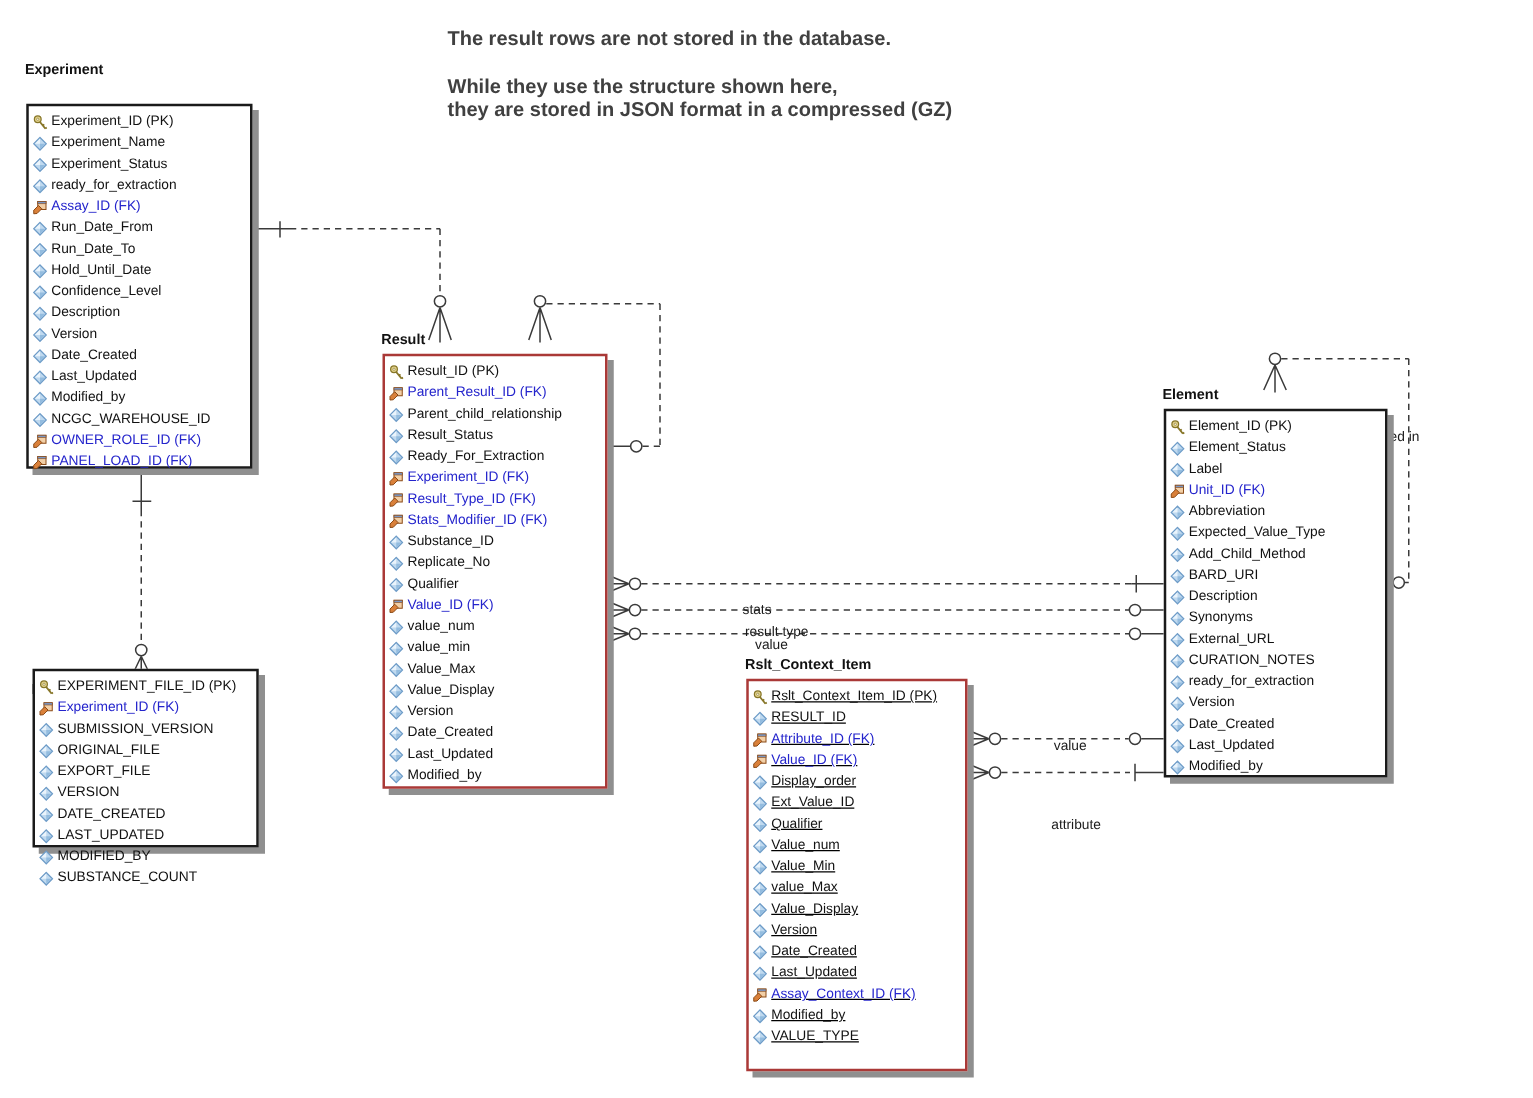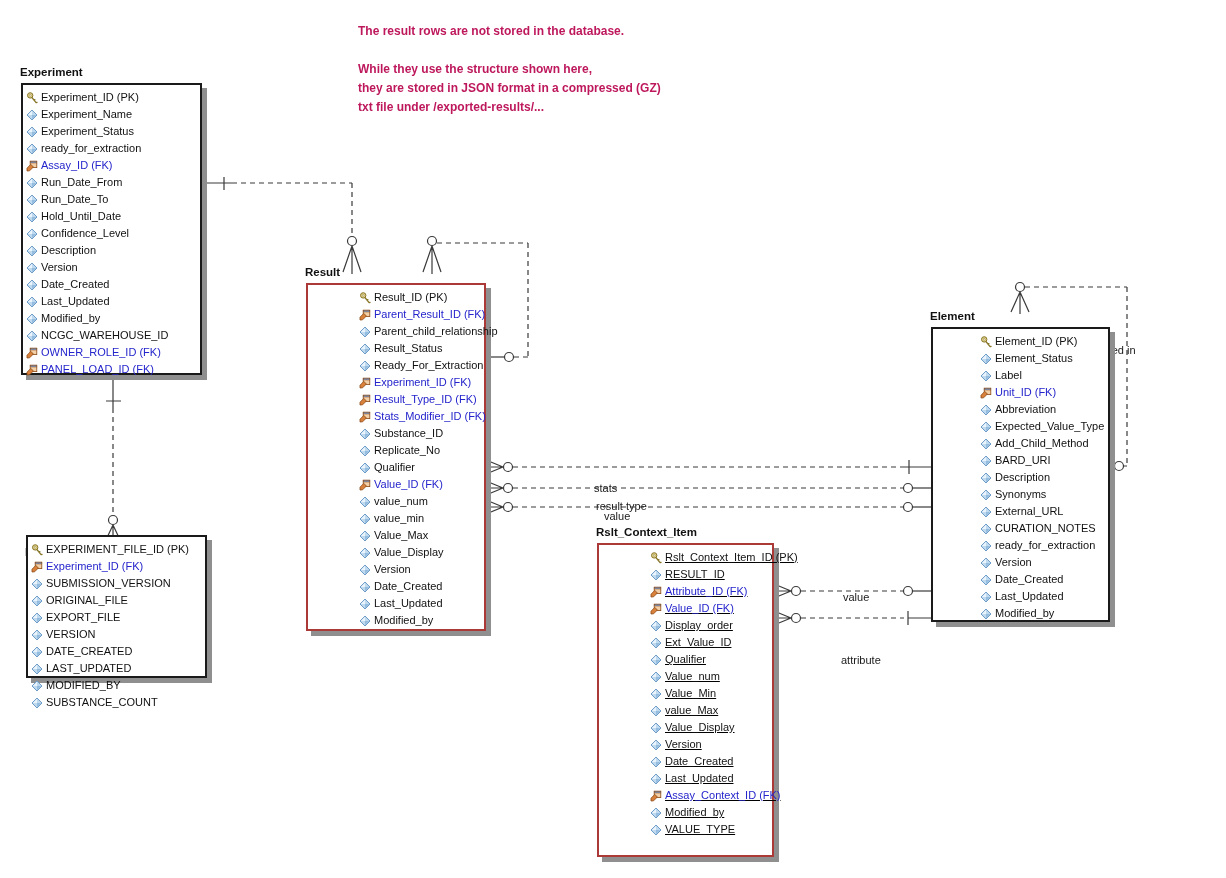--- a/index.html
+++ b/index.html
@@ -1,47 +1,46 @@
 <!DOCTYPE html>
 <html style="--table-border-default: #1A1A1A; --table-border-highlight: #AA3937; --fk-text: #2424CC; --line: #3A3A3A; --shadow: #8F8F8F;"><head>
 <meta charset="utf-8">
 <style>
   html,body{margin:0;padding:0;background:#ffffff;}
   .canvas{position:relative;width:1226px;height:878px;background:#fff;overflow:hidden;
           font-family:"Liberation Sans",sans-serif;}
-  .note{position:absolute;left:358px;top:22px;font-size:12px;font-weight:bold;color:#be185d;
+  .note{position:absolute;left:358px;top:22px;font-size:16px;font-weight:bold;color:#404040;
         line-height:19px;}
   .note-line{min-height:19px;white-space:nowrap;}
   .wires{position:absolute;left:0;top:0;}
   .wires path{fill:none;stroke:var(--line);stroke-width:1.2;}
   .wires .dash{stroke-dasharray:5 4;}
   .wires circle{fill:#ffffff;stroke:var(--line);stroke-width:1.2;}
   .rel-label{position:absolute;font-size:11px;color:#1a1a1a;white-space:nowrap;}
   .tbl{position:absolute;background:#fff;box-sizing:border-box;padding-top:4px;
        box-shadow:5px 5px 0 var(--shadow);}
   .tbl-black{border:2px solid var(--table-border-default);text-align:center;}
-  .tbl-red{border:2px solid var(--table-border-highlight);padding-left:48px;}
+  .tbl-red{border:2px solid var(--table-border-highlight);}
   .tbl-title{position:absolute;font-size:11.5px;font-weight:bold;color:#111;white-space:nowrap;}
   .frow{height:17px;display:flex;align-items:center;padding-left:3px;font-size:11px;
         color:#111;white-space:nowrap;}
   .frow.fk .flabel{color:var(--fk-text);}
   .ficon{width:12px;height:12px;margin-right:3px;flex:none;display:inline-flex;}
   .flabel{line-height:17px;}
 </style>
 </head>
 <body>
 
 <div class="canvas">
 
   <div class="note">
     <div class="note-line">The result rows are not stored in the database.</div>
     <div class="note-line"></div>
     <div class="note-line">While they use the structure shown here,</div>
     <div class="note-line">they are stored in JSON format in a compressed (GZ)</div>
-    <div class="note-line">txt file under /exported-results/...</div>
   </div>
 
   <svg class="wires" width="1226" height="878">
 
     <g>
       <path class="solid" d="M202 183 H232 M224 177 V190"></path>
       <path class="dash" d="M232 183 H352 M352 183 V236"></path>
       <circle cx="352" cy="241" r="4.5"></circle>
       <path class="solid" d="M352 246 L343 272 M352 246 V274 M352 246 L361 272"></path>
     </g>
@@ -109,21 +108,21 @@
   </svg>
 
   <div class="rel-label" style="left:596px;top:460px;margin-top:40px;">result type</div>
   <div class="rel-label" style="left:594px;top:482px;">stats</div>
   <div class="rel-label" style="left:604px;top:510px;">value</div>
   <div class="rel-label" style="left:843px;top:591px;">value</div>
   <div class="rel-label" style="left:841px;top:617px;margin-top:37px;">attribute</div>
   <div class="rel-label" style="left:1075px;top:344px;">measured in</div>
 
   <div id="entities">
-      <div class="tbl-title" style="left: 20px; top: 66px;">Experiment</div>
+      <div class="tbl-title" style="left: 20px; top: 50px;">Experiment</div>
       <div class="tbl tbl-black" style="left: 21px; top: 83px; width: 181px; height: 292px;">
         <div class="frow">
           <span class="ficon">
             <svg viewBox="0 0 12 12" width="12" height="12">
               <circle cx="4.2" cy="3.4" r="2.7" fill="#E0D08A" stroke="#877628" stroke-width="1"></circle>
               <circle cx="4.2" cy="3.4" r="0.9" fill="#fff" stroke="#877628" stroke-width="0.5"></circle>
               <path d="M5.9 5.5 L10.3 10.9 M10.3 10.9 L11.4 10 M8.3 8.4 L9.4 7.5" stroke="#877628" stroke-width="1.3" fill="none"></path>
             </svg>
           </span>
           <span class="flabel">Experiment_ID (PK)</span>
@@ -486,21 +485,21 @@
             <svg viewBox="0 0 12 12" width="12" height="12">
               <path d="M6 1 L11 6 L6 11 L1 6 Z" fill="#BFD9EF" stroke="#6E9CC8" stroke-width="1"></path>
               <path d="M6 1.8 L1.8 6 L6 6 Z" fill="#EAF4FC"></path>
               <path d="M6 10.2 L10.2 6 L6 6 Z" fill="#93BCDF"></path>
             </svg>
           </span>
           <span class="flabel">Modified_by</span>
         </div>
       </div>
       <div class="tbl-title" style="left: 930px; top: 310px;">Element</div>
-      <div class="tbl tbl-black" style="left: 931px; top: 327px; width: 179px; height: 295px; padding-left: 44px;">
+      <div class="tbl tbl-black" style="left: 931px; top: 327px; width: 179px; height: 295px;">
         <div class="frow">
           <span class="ficon">
             <svg viewBox="0 0 12 12" width="12" height="12">
               <circle cx="4.2" cy="3.4" r="2.7" fill="#E0D08A" stroke="#877628" stroke-width="1"></circle>
               <circle cx="4.2" cy="3.4" r="0.9" fill="#fff" stroke="#877628" stroke-width="0.5"></circle>
               <path d="M5.9 5.5 L10.3 10.9 M10.3 10.9 L11.4 10 M8.3 8.4 L9.4 7.5" stroke="#877628" stroke-width="1.3" fill="none"></path>
             </svg>
           </span>
           <span class="flabel">Element_ID (PK)</span>
         </div>

